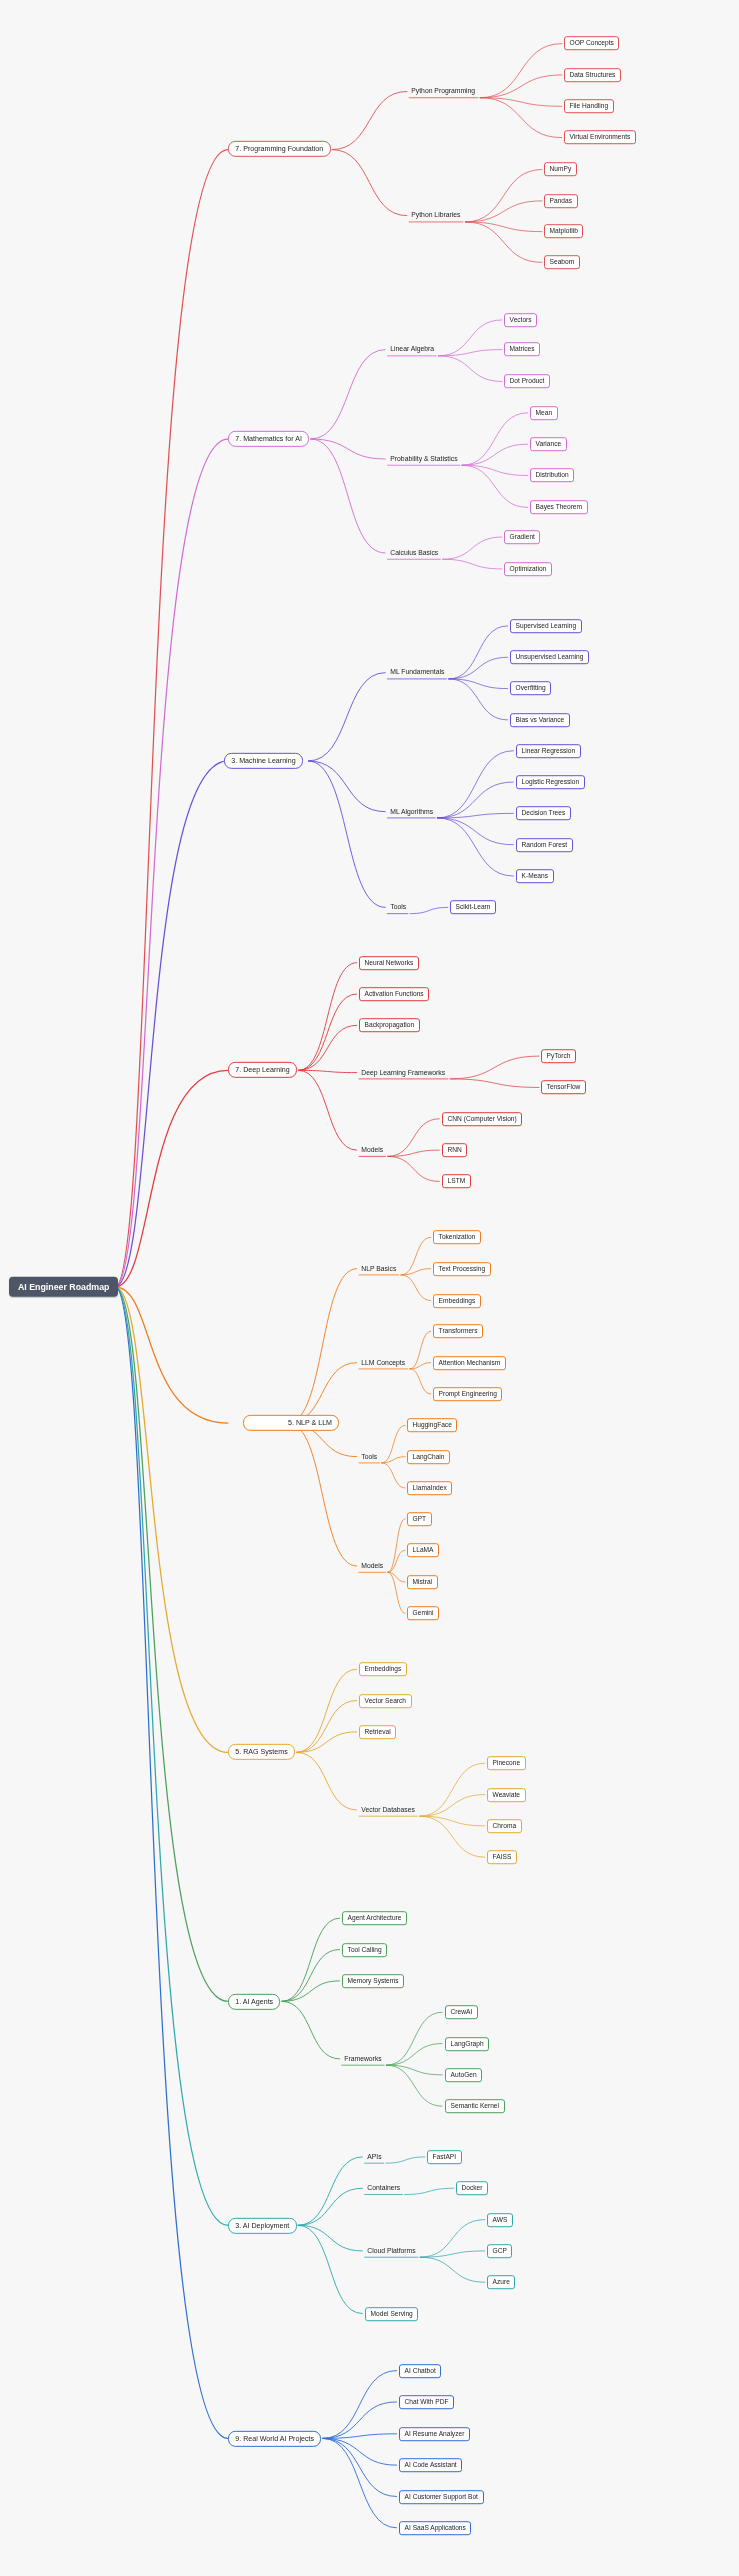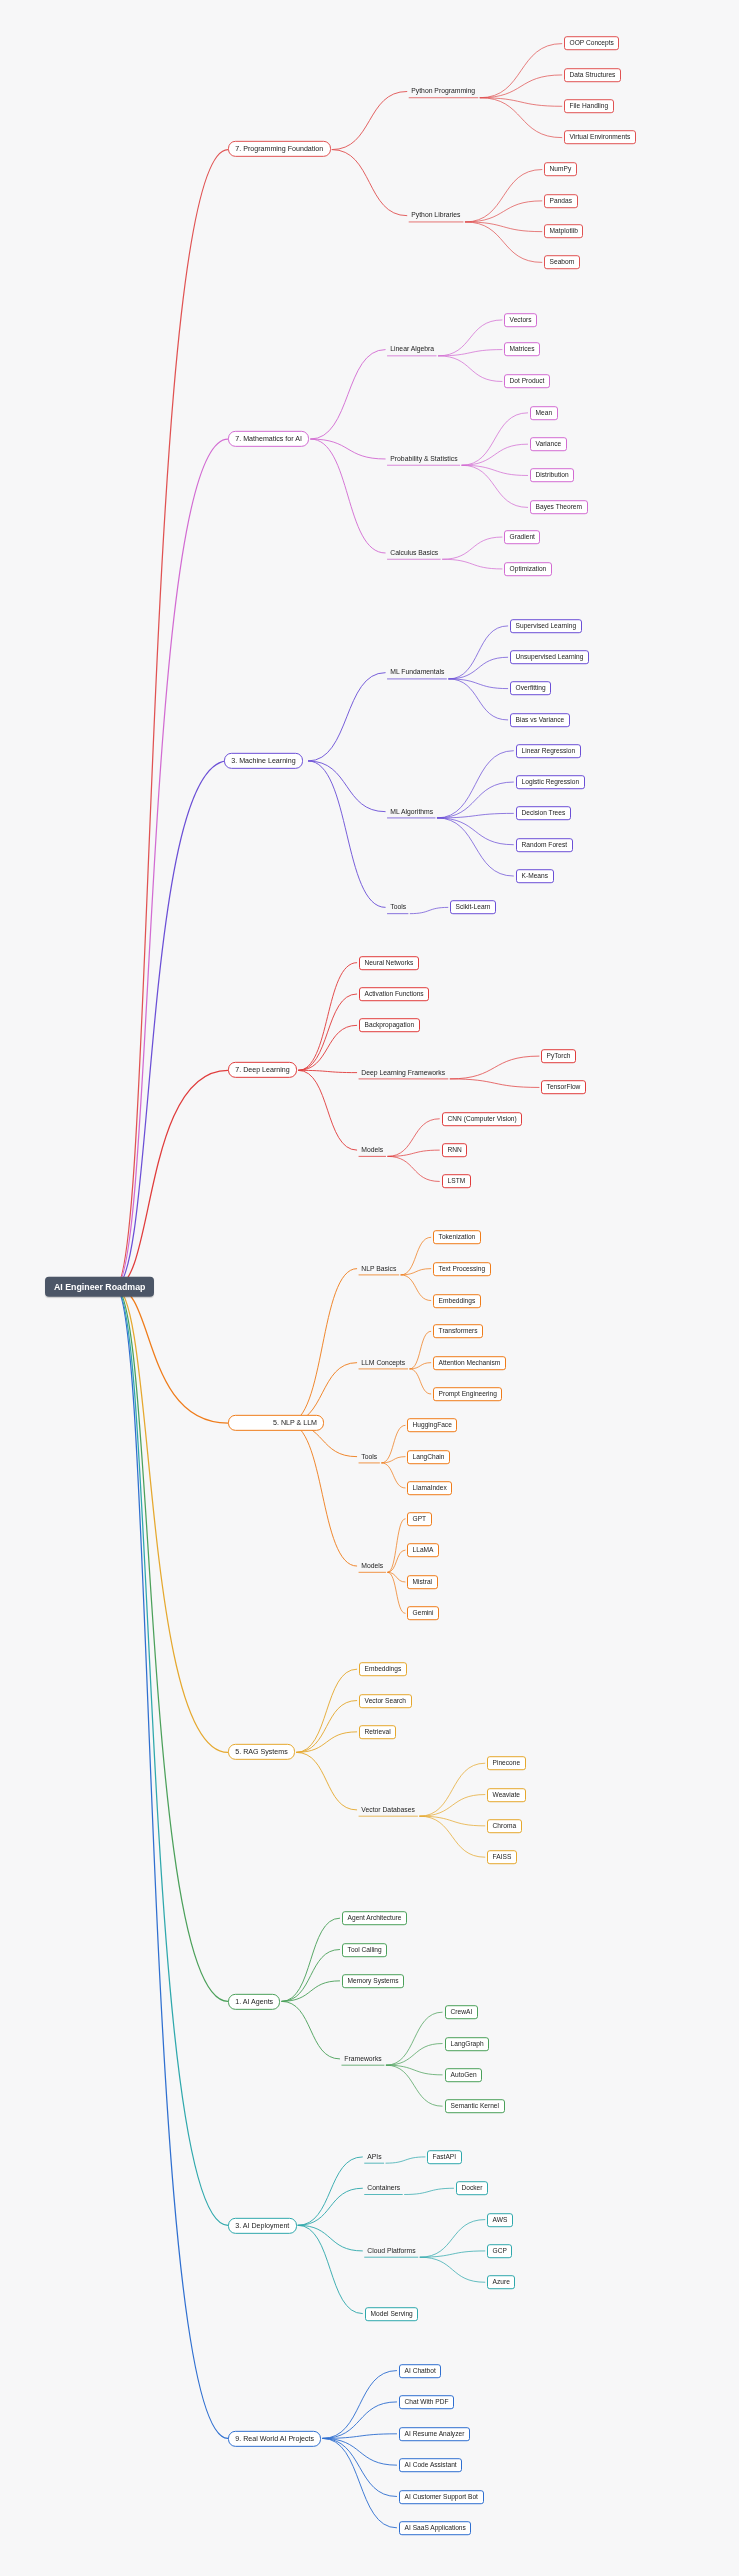--- a/index.html
+++ b/index.html
@@ -31,21 +31,20 @@
   }
   
   .n-root{
     background:#4c5667;
     color:#ffffff;
     border-radius:4px;
     padding:5.1px 9px;
     font-size:8.8px;
     font-weight:600;
     box-shadow:0 0.6px 1.1px rgba(0,0,0,.18);
-    margin-left:36px;
   }
   
   .n-l1{
     background:#ffffff;
     border:0.8px solid #999;
     border-radius:7.4px;
     padding:3.1px 6.3px;
     font-size:7.1px;
     color:#222;
   }
@@ -236,21 +235,21 @@
       <div class="node n-l3" style="left: 359px; top: 963px; border-color: rgb(224, 60, 60);">Neural Networks</div>
       <div class="node n-l3" style="left: 359px; top: 994px; border-color: rgb(224, 60, 60);">Activation Functions</div>
       <div class="node n-l3" style="left: 359px; top: 1025px; border-color: rgb(224, 60, 60);">Backpropagation</div>
       <div class="node n-l2" style="left: 359px; top: 1073px;">Deep Learning Frameworks</div>
       <div class="node n-l3" style="left: 541px; top: 1056px; border-color: rgb(224, 60, 60);">PyTorch</div>
       <div class="node n-l3" style="left: 541px; top: 1087px; border-color: rgb(224, 60, 60);">TensorFlow</div>
       <div class="node n-l2" style="left: 359px; top: 1150px;">Models</div>
       <div class="node n-l3" style="left: 442px; top: 1119px; border-color: rgb(224, 60, 60);">CNN (Computer Vision)</div>
       <div class="node n-l3" style="left: 442px; top: 1150px; border-color: rgb(224, 60, 60);">RNN</div>
       <div class="node n-l3" style="left: 442px; top: 1181px; border-color: rgb(224, 60, 60);">LSTM</div>
-      <div class="node n-l1" style="left: 228px; top: 1423px; border-color: rgb(239, 124, 26); padding-left: 44px;">5. NLP &amp; LLM</div>
+      <div class="node n-l1" style="left: 243px; top: 1423px; border-color: rgb(239, 124, 26); padding-left: 44px;">5. NLP &amp; LLM</div>
       <div class="node n-l2" style="left: 359px; top: 1269px;">NLP Basics</div>
       <div class="node n-l3" style="left: 433px; top: 1237px; border-color: rgb(239, 124, 26);">Tokenization</div>
       <div class="node n-l3" style="left: 433px; top: 1269px; border-color: rgb(239, 124, 26);">Text Processing</div>
       <div class="node n-l3" style="left: 433px; top: 1301px; border-color: rgb(239, 124, 26);">Embeddings</div>
       <div class="node n-l2" style="left: 359px; top: 1363px;">LLM Concepts</div>
       <div class="node n-l3" style="left: 433px; top: 1331px; border-color: rgb(239, 124, 26);">Transformers</div>
       <div class="node n-l3" style="left: 433px; top: 1363px; border-color: rgb(239, 124, 26);">Attention Mechanism</div>
       <div class="node n-l3" style="left: 433px; top: 1394px; border-color: rgb(239, 124, 26);">Prompt Engineering</div>
       <div class="node n-l2" style="left: 359px; top: 1457px;">Tools</div>
       <div class="node n-l3" style="left: 407px; top: 1425px; border-color: rgb(239, 124, 26);">HuggingFace</div>

